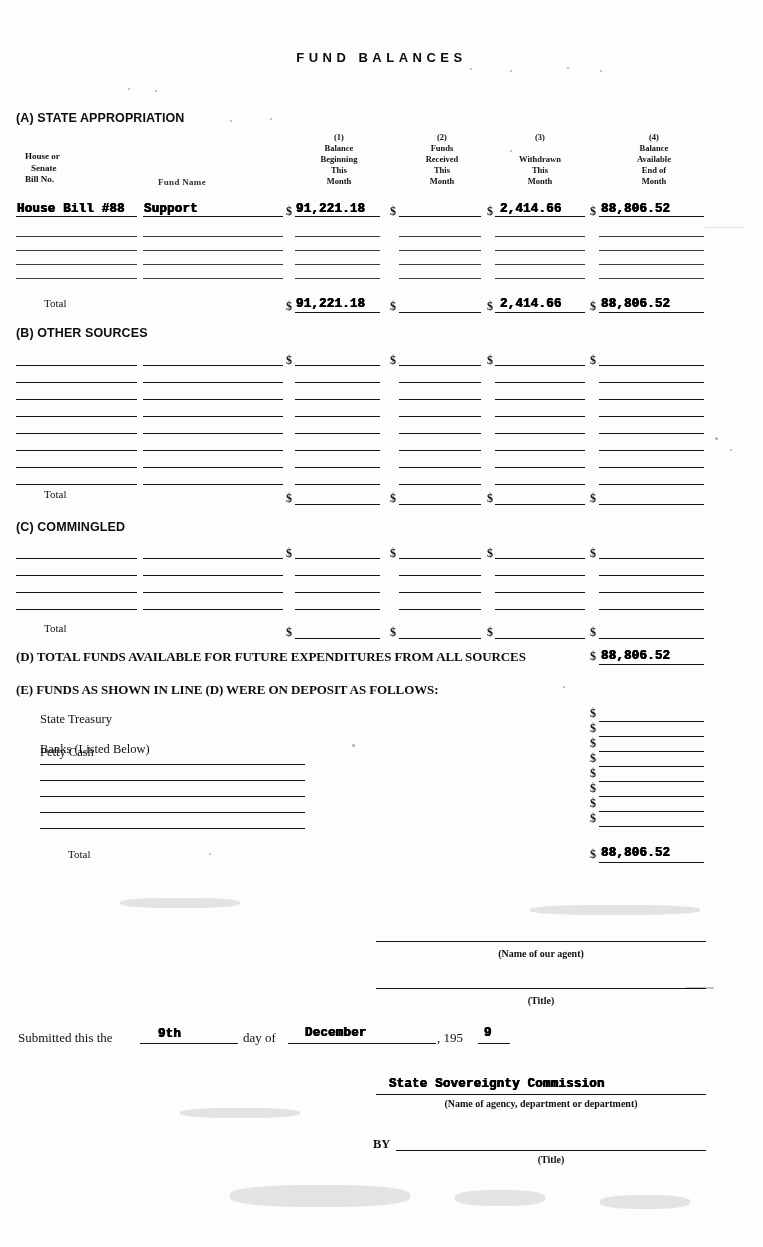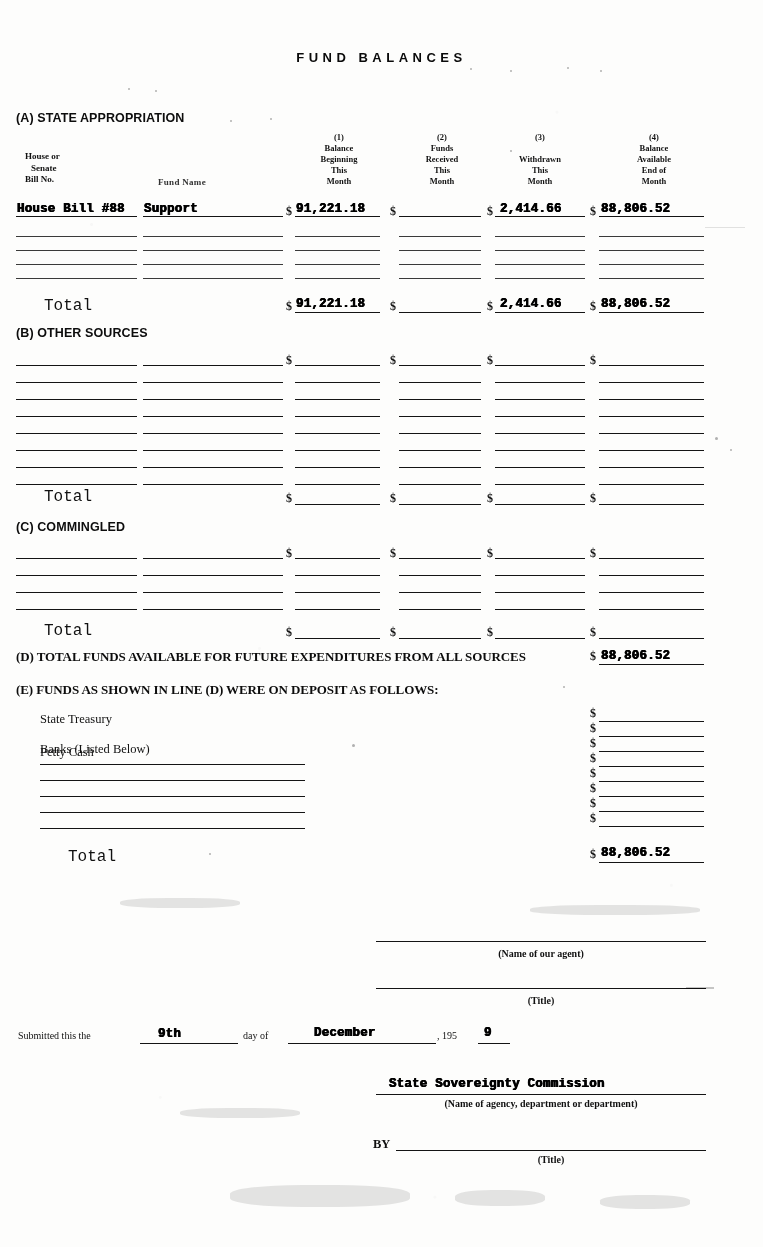--- a/index.html
+++ b/index.html
@@ -139,22 +139,21 @@
 
   
   .label {
     position: absolute;
     font-family: "Liberation Serif", serif;
     font-size: 12.5px;
     color: #111;
     white-space: nowrap;
   }
   .label.total {
-    font-size: 16px;
-    font-family: Liberation Mono, monospace;
+    font-size: 11px;
   }
   .caption {
     position: absolute;
     text-align: center;
     font-family: "Liberation Serif", serif;
     font-weight: bold;
     font-size: 10px;
     color: #111;
   }
 
@@ -164,21 +163,21 @@
     font-size: 13px;
     line-height: 21px;
     color: #111;
     text-align: justify;
   }
   .para .indent { display: inline-block; width: 26px; }
 
   .submit-line {
     position: absolute;
     font-family: "Liberation Serif", serif;
-    font-size: 10px;
+    font-size: 13px;
     color: #111;
     white-space: nowrap;
   }
 
   .by-label {
     position: absolute;
     font-family: "Liberation Serif", serif;
     font-weight: bold;
     font-size: 12.5px;
     color: #111;
@@ -493,21 +492,21 @@
 
   <div class="rule" style="left:376px; top:988px; width:330px;"></div>
   <div class="caption" style="left:376px; top:995px; width:330px;">(Title)</div>
 
   <div class="submit-line" style="left:18px; top:1030px;">Submitted this the</div>
   <div class="rule" style="left:140px; top:1043px; width:98px;"></div>
   <div class="typed" style="left:158px; top:1027px;">9th</div>
 
   <div class="submit-line" style="left:243px; top:1030px;">day of</div>
   <div class="rule" style="left:288px; top:1043px; width:148px;"></div>
-  <div class="typed" style="left:314px; top:1026px;">December</div>
+  <div class="typed" style="left:305px; top:1026px;">December</div>
 
   <div class="submit-line" style="left:437px; top:1030px;">, 195</div>
   <div class="rule" style="left:478px; top:1043px; width:32px;"></div>
   <div class="typed" style="left:484px; top:1026px;">9</div>
 
   <div class="rule" style="left:376px; top:1094px; width:330px;"></div>
   <div class="typed" style="left:389px; top:1077px;">State Sovereignty Commission</div>
   <div class="caption" style="left:376px; top:1098px; width:330px;">(Name of agency, department or department)</div>
 
   <div class="by-label" style="left:373px; top:1137px;">BY</div>

